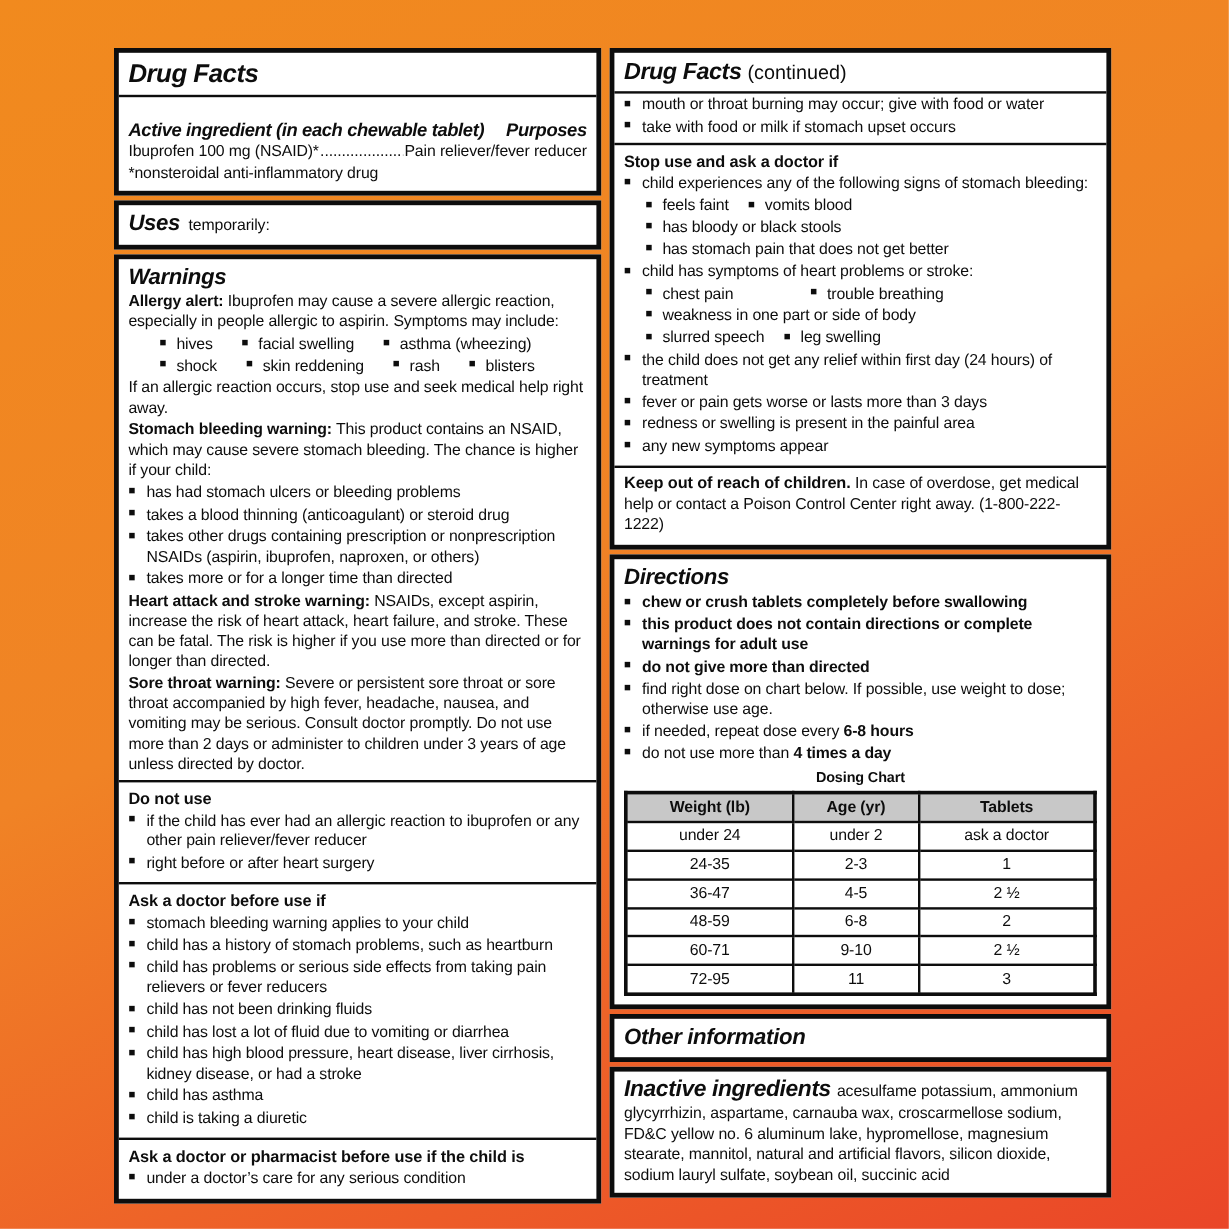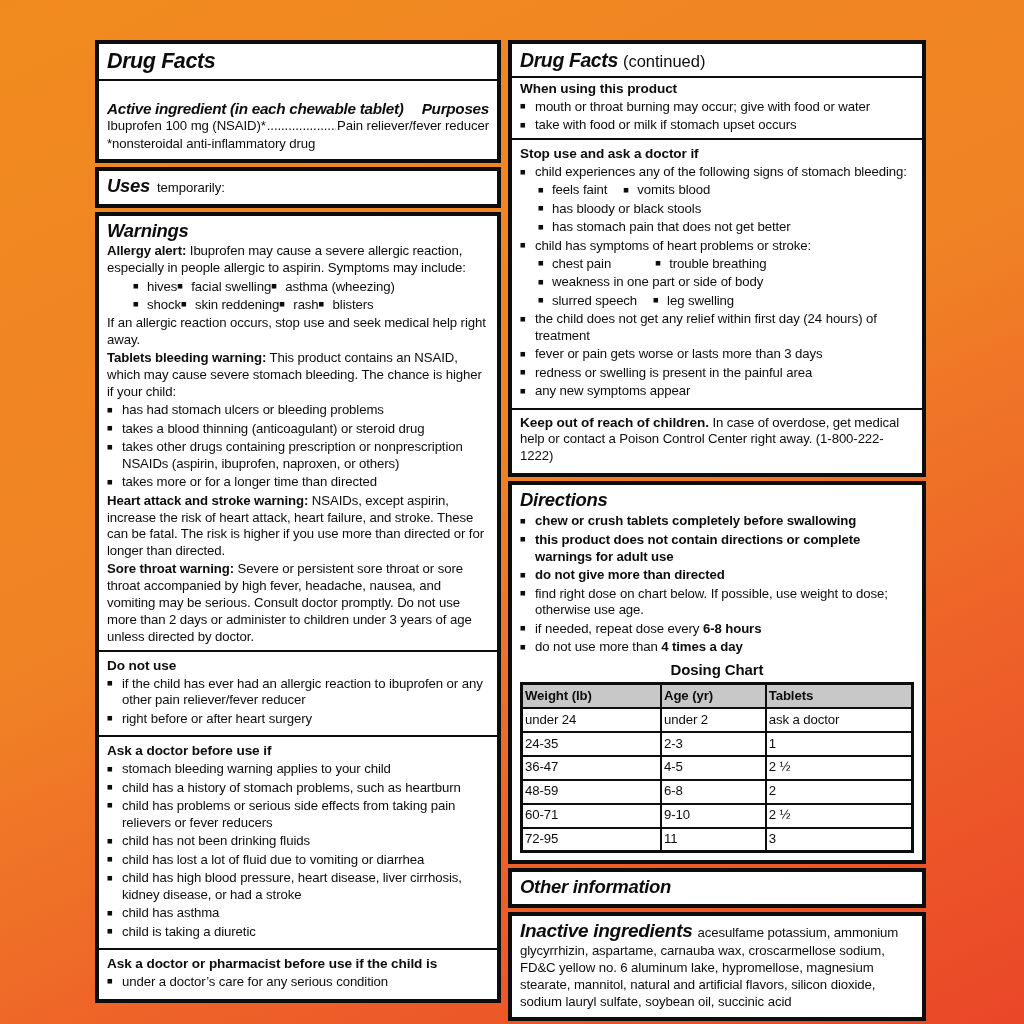--- a/index.html
+++ b/index.html
@@ -28,26 +28,26 @@
   .sub{border-top:2.5px solid #0d0d0d;margin:4px -8px 0;padding:3px 8px 2px;}
   .ai-row{display:flex;justify-content:space-between;align-items:baseline;margin-top:18px;}
   .dotline{display:flex;align-items:baseline;white-space:nowrap;}
   .dotline .dots{flex:1;overflow:hidden;margin:0 1px;}
   .bl{list-style:none;margin:1px 0;padding:0;}
   .b{position:relative;padding-left:15px;margin:1.5px 0;}
   .b::before{content:"■";position:absolute;left:0;top:1.5px;font-size:9.5px;}
   .b.bold{font-weight:700;}
   .sq{position:relative;padding-left:14px;display:inline-block;}
   .sq::before{content:"■";position:absolute;left:0;top:1.5px;font-size:9.5px;}
-  .symrow{display:flex;margin:1.5px 0 1.5px 26px;}
+  .symrow{display:flex;gap:24px;margin:1.5px 0 1.5px 26px;}
   .subrow{display:flex;gap:16px;margin:1.5px 0 1.5px 18px;}
-  .subrow.wgap{gap:44px;}
-  .chart-title{text-align:center;font-weight:700;font-size:15px;margin:4px 0 3px;}
+  .subrow.wgap{gap:64px;}
+  .chart-title{text-align:center;font-weight:700;font-size:12px;margin:4px 0 3px;}
   table.dose{width:100%;border-collapse:collapse;border:3px solid #0d0d0d;margin:1px 0 2px;}
-  table.dose th,table.dose td{border:2px solid #0d0d0d;text-align:left;padding:2.5px 2px;font-size:13.2px;}
+  table.dose th,table.dose td{border:2px solid #0d0d0d;text-align:center;padding:2.5px 2px;font-size:13.2px;}
   table.dose th{background:#c8c8c8;font-weight:700;}
   .inactive-head{font-style:italic;font-weight:700;font-size:19px;letter-spacing:-0.3px;margin-right:5px;}
   .cont-suffix{font-weight:400;font-style:normal;font-size:16.5px;letter-spacing:0;}
 </style>
 </head>
 <body>
 
 <div class="wrap">
 
   <div class="col left">
@@ -84,21 +84,21 @@
         <span class="sq">asthma (wheezing)</span>
       </div>
       <div class="symrow">
         <span class="sq">shock</span>
         <span class="sq">skin reddening</span>
         <span class="sq">rash</span>
         <span class="sq">blisters</span>
       </div>
       <p>If an allergic reaction occurs, stop use and seek medical help right away.</p>
       <p>
-        <b>Tablets bleeding warning:</b>
+        <b>Stomach bleeding warning:</b>
         <span>This product contains an NSAID, which may cause severe stomach bleeding. The chance is higher if your child:</span>
       </p>
       <ul class="bl">
         <li class="b">has had stomach ulcers or bleeding problems</li>
         <li class="b">takes a blood thinning (anticoagulant) or steroid drug</li>
         <li class="b">takes other drugs containing prescription or nonprescription NSAIDs (aspirin, ibuprofen, naproxen, or others)</li>
         <li class="b">takes more or for a longer time than directed</li>
       </ul>
       <p>
         <b>Heart attack and stroke warning:</b>
@@ -142,21 +142,20 @@
     </section>
   </div>
 
   <div class="col right">
 
     <section class="box">
       <h1 class="title hrule" style="font-size:19.5px;">
         <span>Drug Facts</span>
         <span class="cont-suffix">(continued)</span>
       </h1>
-      <span class="bh block">When using this product</span>
       <ul class="bl">
         <li class="b">mouth or throat burning may occur; give with food or water</li>
         <li class="b">take with food or milk if stomach upset occurs</li>
       </ul>
 
       <div class="sub">
         <span class="bh block">Stop use and ask a doctor if</span>
         <ul class="bl">
           <li class="b">child experiences any of the following signs of stomach bleeding:</li>
         </ul>

